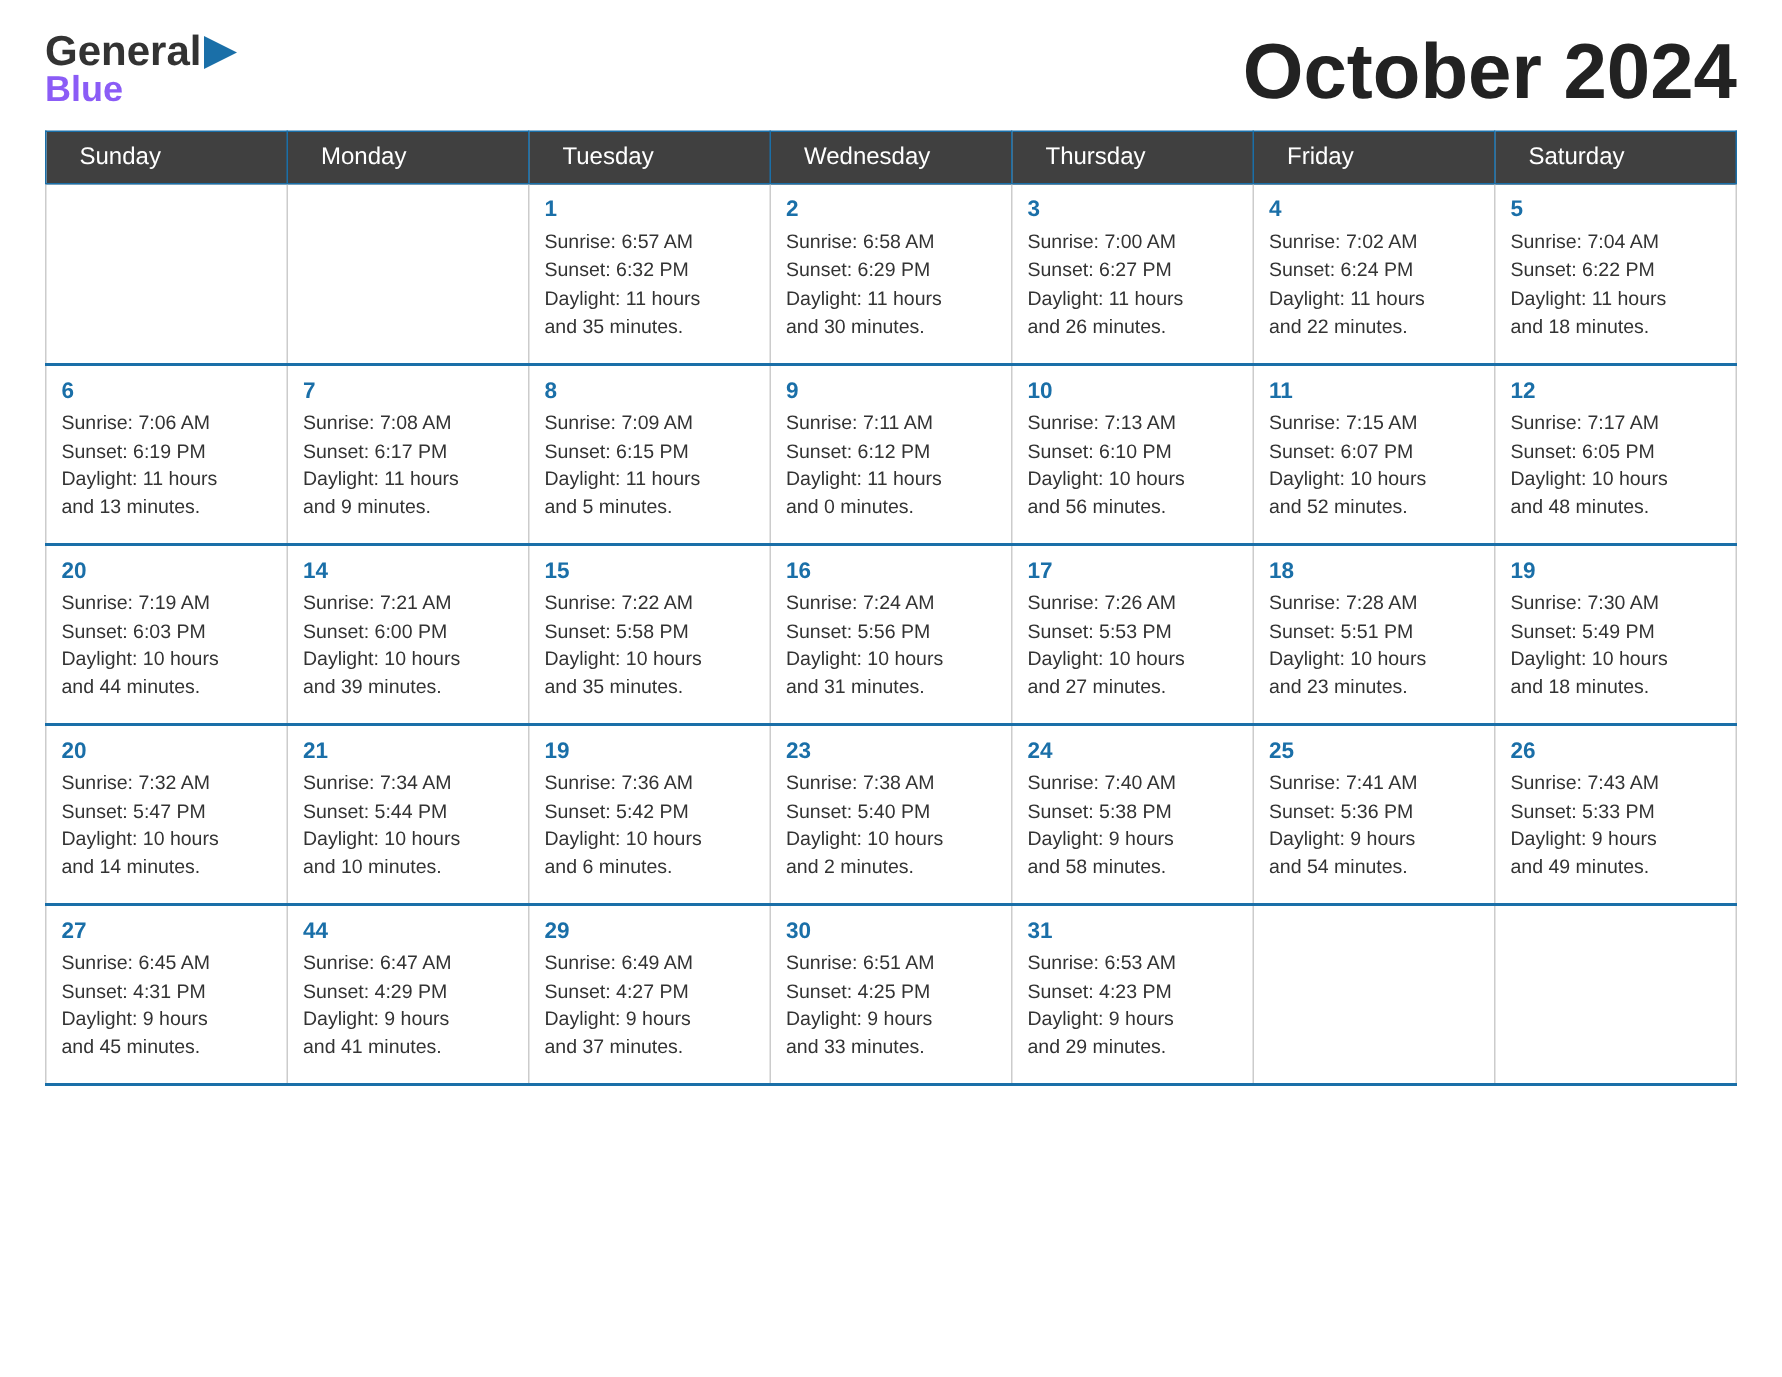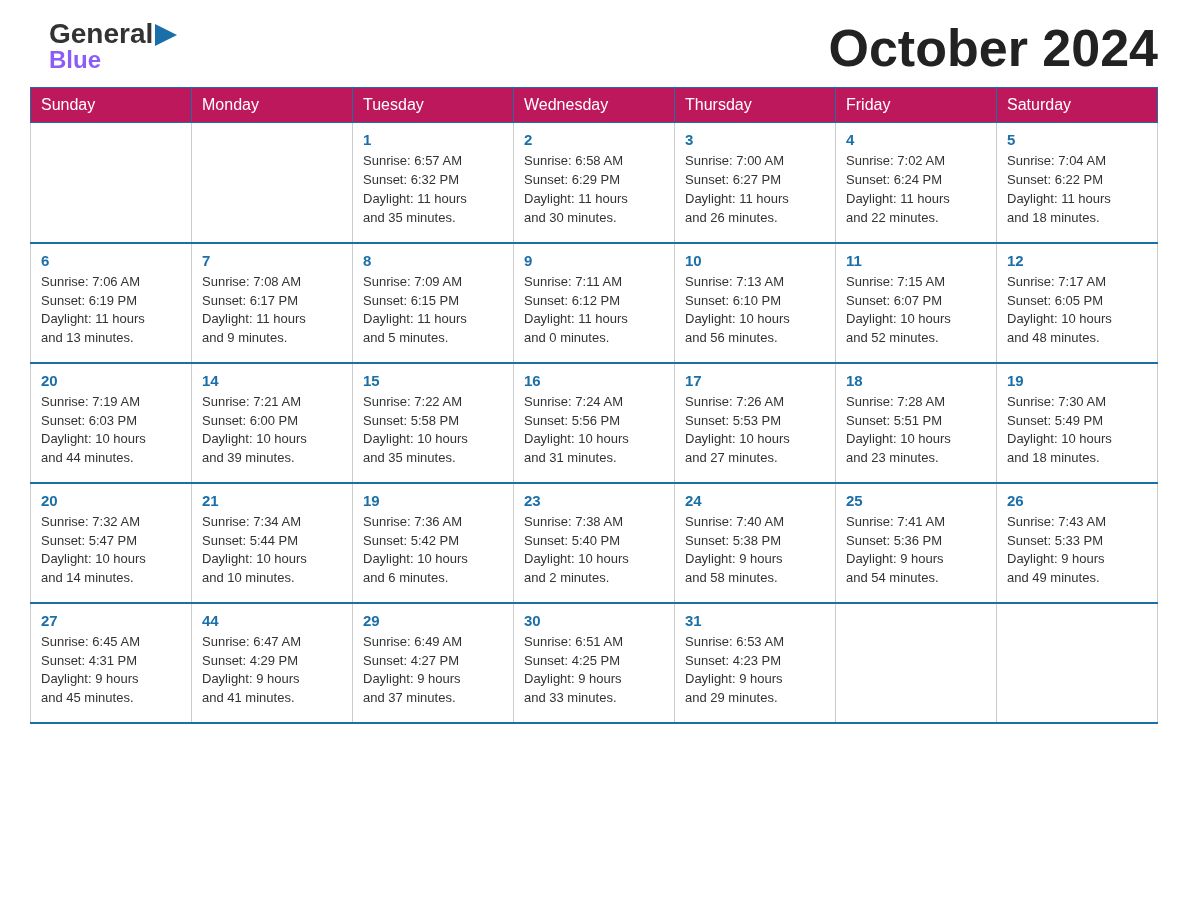--- a/index.html
+++ b/index.html
@@ -13,21 +13,20 @@
     .header {
       display: flex;
       justify-content: space-between;
       align-items: flex-start;
       margin-bottom: 10px;
     }
     .logo {
       display: flex;
       flex-direction: column;
       align-items: flex-start;
-      margin-left: 19px;
     }
     .logo-general {
       font-size: 28px;
       font-weight: bold;
       color: #333;
       line-height: 1;
     }
     .logo-blue {
       font-size: 24px;
       font-weight: bold;
@@ -49,25 +48,25 @@
       font-size: 20px;
       color: #444;
       margin-top: 2px;
     }
     table {
       width: 100%;
       border-collapse: collapse;
       margin-top: 10px;
     }
     thead th {
-      background-color: #be185d;
+      background-color: #404040;
       color: #fff;
       font-size: 16px;
       font-weight: normal;
-      padding: 8px 10px;
+      padding: 8px 22px;
       text-align: left;
       border: 1px solid #1a6fa8;
     }
     tbody td {
       vertical-align: top;
       padding: 8px 10px;
       border: 1px solid #ccc;
       font-size: 13.5px;
       color: #333;
       width: 14.28%;

